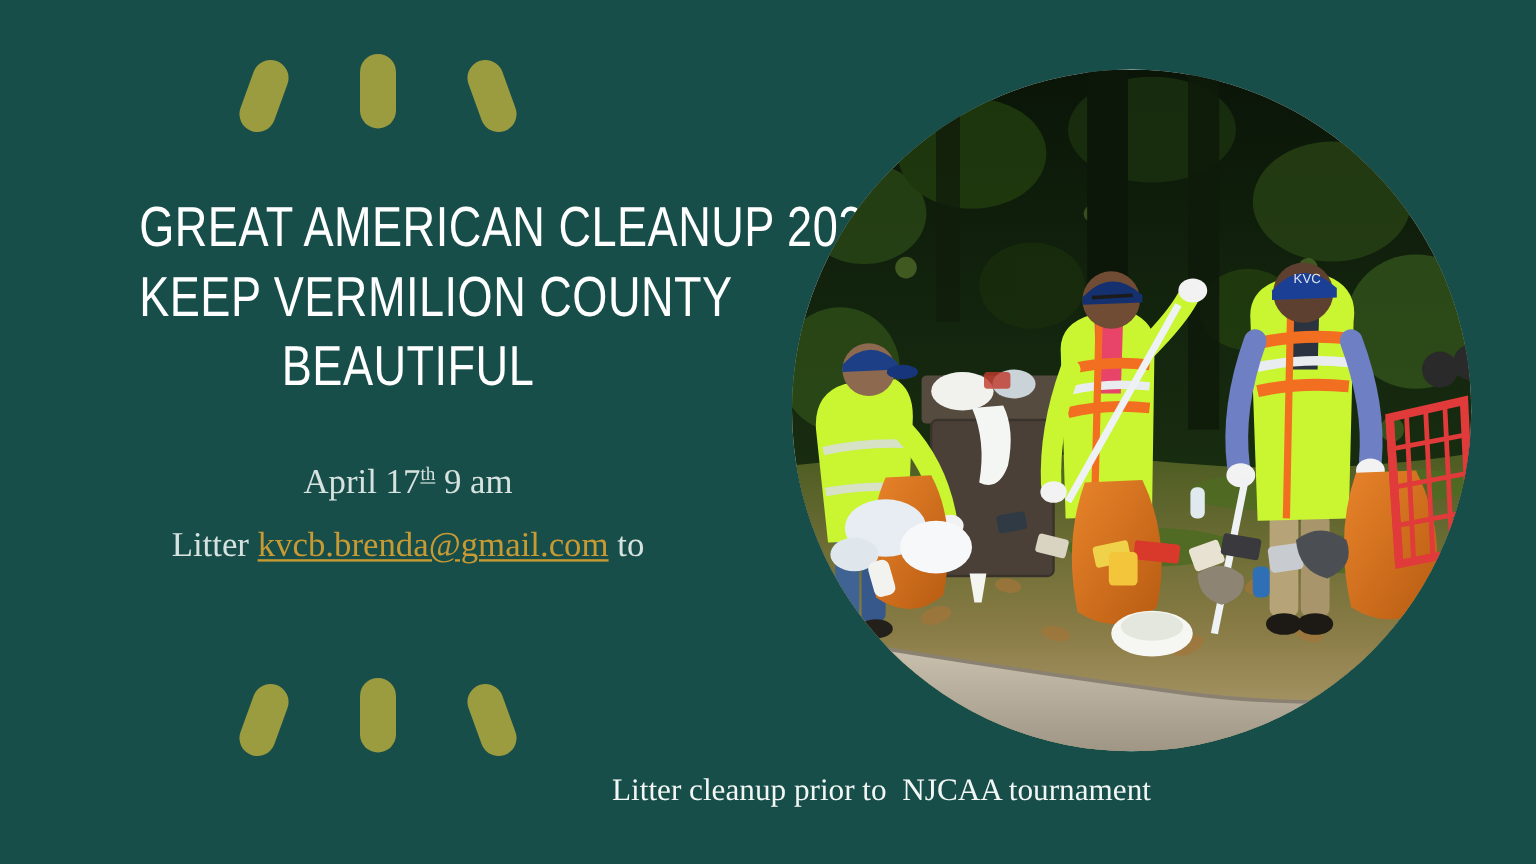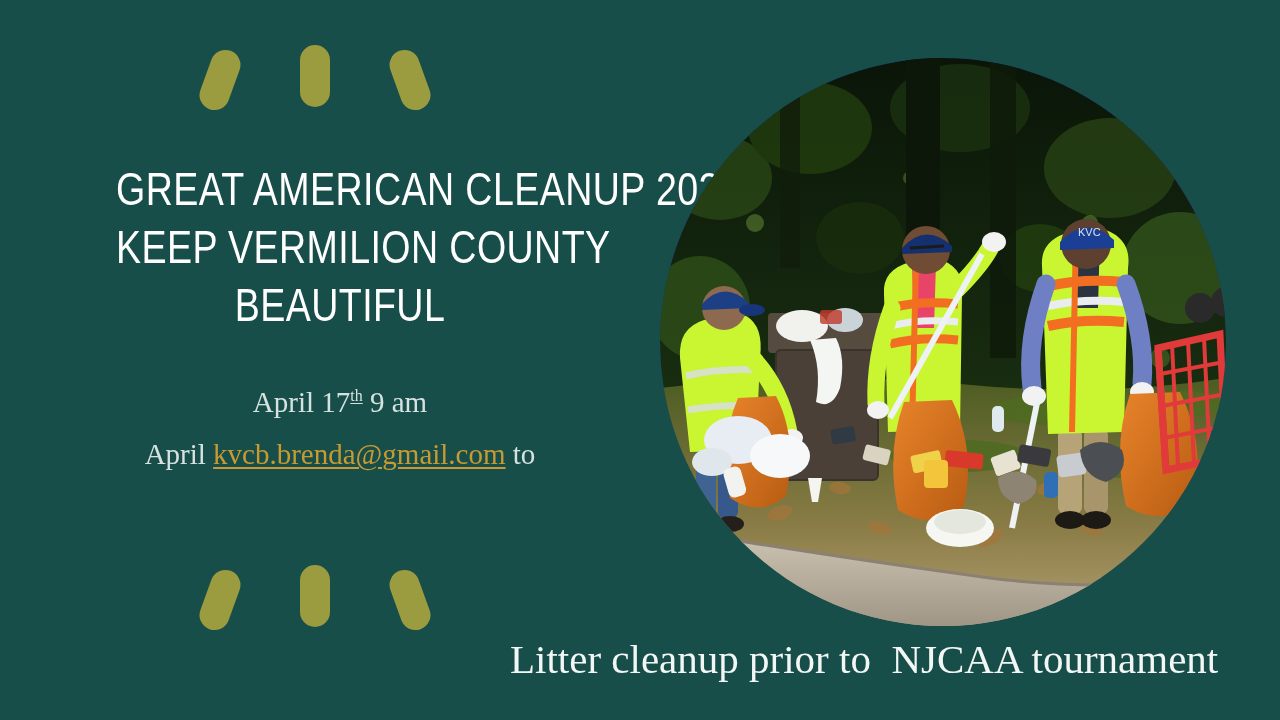--- a/index.html
+++ b/index.html
@@ -77,33 +77,33 @@
     text-decoration-thickness:2px;
     cursor:pointer;
   }
 
   
   #caption {
     position:absolute;
     left:510px; top:640px;
     color:#F2F7F5;
     font-family:"Liberation Serif", serif;
-    font-size:41px;
+    font-size:26px;
     line-height:38px;
     white-space:pre;
   }
 
   
   #photo {
     position:absolute;
     left:660px; top:58px;
     width:566px; height:568px;
     border-radius:50%;
     overflow:hidden;
-    background:#1d4ed8;
+    background:#ffffff;
   }
   #photo svg { display:block; width:100%; height:100%; }
 </style>
 </head>
 <body>
 
 <div id="poster">
 
   <div id="dashes-top" class="dash-group">
     <span class="dash left"></span>
@@ -114,21 +114,21 @@
   <h1 id="headline">
     <span class="hl-line">GREAT AMERICAN CLEANUP 2021</span>
     <span class="hl-line">KEEP VERMILION COUNTY</span>
     <span class="hl-line">BEAUTIFUL</span>
   </h1>
 
   <div id="body-copy">
     <span class="copy-line"><span>April 17</span><sup>th</sup><span> 9 am</span></span>
 
 
-    <span class="copy-line"><span>April </span><a class="email-link" href="#">kvcb.brenda@gmail.com</a><span> to</span></span>
+    <span class="copy-line"><span>Litter </span><a class="email-link" href="#">kvcb.brenda@gmail.com</a><span> to</span></span>
 
   </div>
 
   <div id="dashes-bottom" class="dash-group">
     <span class="dash left"></span>
     <span class="dash center"></span>
     <span class="dash right"></span>
   </div>
 
   <div id="photo">

